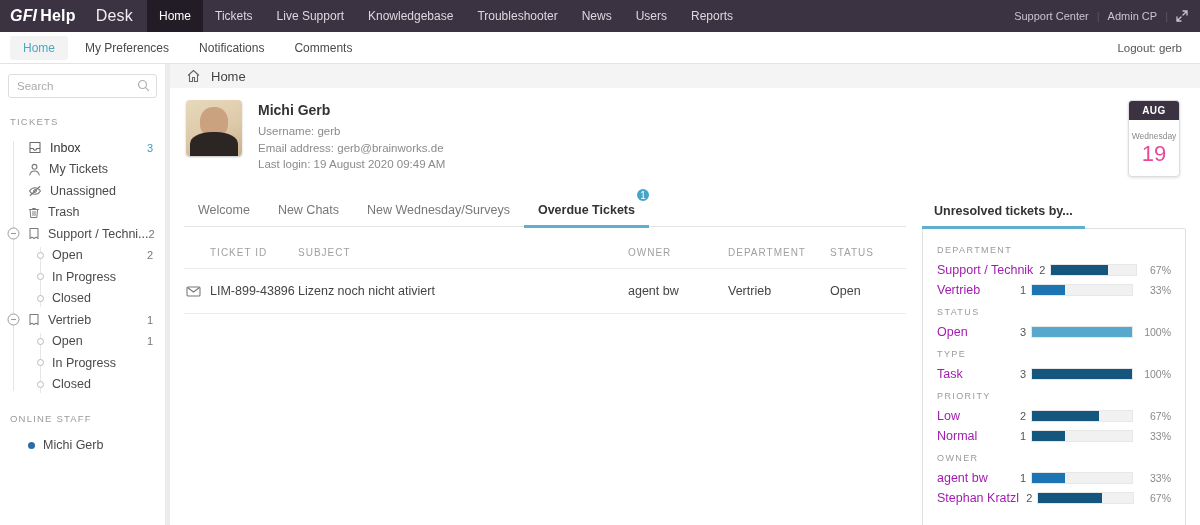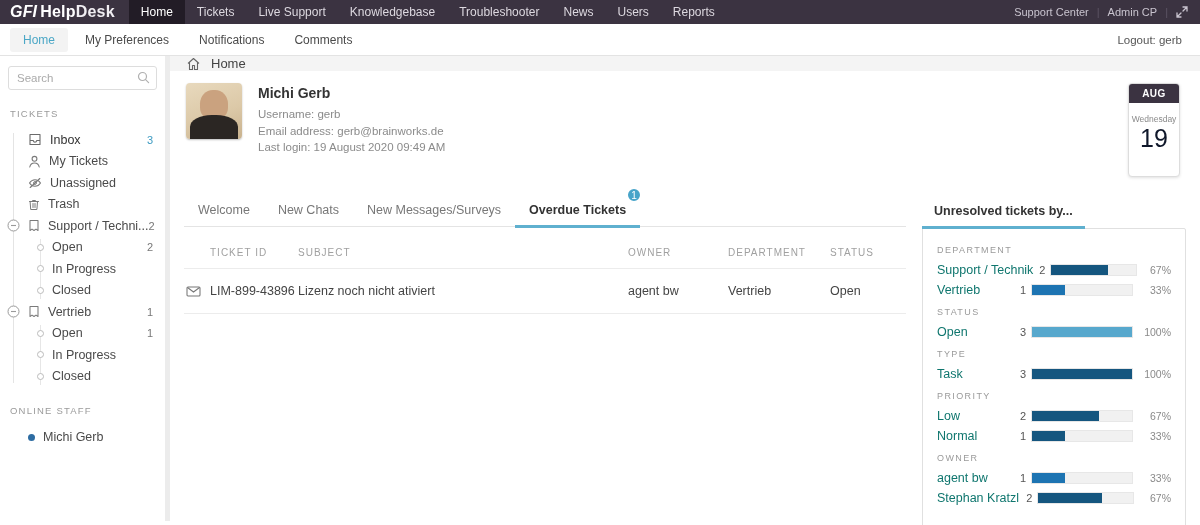--- a/index.html
+++ b/index.html
@@ -1,23 +1,23 @@
 <!DOCTYPE html>
 <html><head>
 <meta charset="utf-8">
 <style>
   * { margin:0; padding:0; box-sizing:border-box; }
   html,body { width:1200px; height:525px; overflow:hidden; font-family:"Liberation Sans", sans-serif; background:#fff; }
 
   
-  .topnav { height:24px; background:#3b3341; display:flex; align-items:stretch; color:#fff; font-size:12px; }
+  .topnav { height:32px; background:#3b3341; display:flex; align-items:stretch; color:#fff; font-size:12px; }
   .brand { display:flex; align-items:center; padding:0 14px 0 10px; font-size:16px; letter-spacing:.2px; }
   .brand .gfi { font-style:italic; font-weight:bold; margin-right:3px; }
   .brand .help { font-weight:bold; }
-  .brand .desk { font-weight:700; color:#f0eef2; }
+  .brand .desk { font-weight:400; color:#f0eef2;margin-left:20px; }
   .topnav-items { display:flex; align-items:stretch; }
   .topnav-item { display:flex; align-items:center; padding:0 12px; color:#ddd9e0; cursor:pointer; }
   .topnav-item.active { background:#221c26; color:#fff; }
   .topnav-right { margin-left:auto; display:flex; align-items:center; color:#c9c4cf; font-size:11px; }
   .topnav-right .tlink { padding:0 8px; cursor:pointer; }
   .topnav-sep { color:#5d5566; }
   .expand-ic { padding:0 12px 0 8px; cursor:pointer; display:flex; align-items:center; }
 
   
   .subnav { height:32px; background:#fff; border-bottom:1px solid #e3e3e3; display:flex; align-items:center; font-size:12px; color:#4a4a4a; padding:0 10px; }
@@ -58,21 +58,21 @@
   .profile-row { display:flex; align-items:flex-start; padding:4px 2px 0 2px; }
   .avatar { width:56px; height:56px; border-radius:4px; overflow:hidden; position:relative; background:linear-gradient(160deg,#e8d9bd 0%,#dcc9a8 55%,#c9b28e 100%); box-shadow:0 1px 2px rgba(0,0,0,.25); }
   .avatar .head { position:absolute; left:14px; top:7px; width:28px; height:30px; border-radius:46% 46% 42% 42%; background:#caa27f; }
   .avatar .body { position:absolute; left:4px; top:32px; width:48px; height:26px; border-radius:45% 45% 0 0; background:#2b2623; }
   .profile-info { margin-left:16px; padding-top:2px; }
   .profile-name { font-size:14px; font-weight:bold; color:#333; margin-bottom:5px; }
   .profile-line { font-size:11.5px; color:#8b8b8b; line-height:1.45; }
   .cal { margin-left:auto; margin-right:4px; width:52px; border:1px solid #ddd; border-radius:4px; box-shadow:0 1px 3px rgba(0,0,0,.12); overflow:hidden; text-align:center; background:#fff; }
   .cal-month { background:#3b3341; color:#fff; font-size:10px; font-weight:bold; letter-spacing:.5px; padding:4px 0; }
   .cal-weekday { font-size:8.5px; color:#8a8a8a; padding-top:11px; }
-  .cal-day { font-size:25px; color:#0f172a; padding:0 0 23px 0; }
+  .cal-day { font-size:22px; color:#ec4899; padding:0 0 9px 0; }
 
   .columns { display:flex; margin-top:18px; }
   .left-col { flex:1; min-width:0; margin-right:16px; }
   .right-col { width:264px; min-width:264px; }
 
   
   .tabs { display:flex; border-bottom:1px solid #e4e4e4; }
   .tab { font-size:12.5px; color:#777; padding:8px 14px 9px 14px; position:relative; cursor:pointer; white-space:nowrap; }
   .tab.active { color:#333; font-weight:bold; border-bottom:3px solid #5fb0cf; margin-bottom:-2px; padding-bottom:8px; }
   .tab-badge { position:absolute; top:-8px; right:-2px; width:16px; height:16px; background:#47a4c9; color:#fff; border-radius:50%; font-size:10px; font-weight:normal; display:flex; align-items:center; justify-content:center; border:2px solid #fff; }
@@ -91,21 +91,21 @@
   .c-owner { width:100px; }
   .c-dept { width:102px; }
   .c-status { width:76px; }
 
   
   .panel-tab { display:inline-block; font-size:12.5px; font-weight:bold; color:#333; padding:8px 12px 8px 12px; border-bottom:3px solid #5fb0cf; position:relative; top:1px; cursor:pointer; }
   .panel-card { border:1px solid #e0e0e0; border-radius:0 2px 2px 2px; background:#fff; padding:14px 14px 18px 14px; min-height:268px; }
   .sec-label { font-size:9px; letter-spacing:1.4px; color:#9a9a9a; margin:10px 0 7px 0; }
   .sec-label:first-child { margin-top:2px; }
   .bar-row { display:flex; align-items:center; height:15px; margin-bottom:5px; }
-  .bar-name { flex:1; font-size:12.5px; color:#0f766e; white-space:nowrap; }
+  .bar-name { flex:1; font-size:12.5px; color:#a21caf; white-space:nowrap; }
   .bar-count { width:14px; text-align:right; font-size:11px; color:#555; margin-right:5px; }
   .bar-track { width:102px; height:12px; background:#f1f1f1; border:1px solid #e7e7e7; margin-right:8px; }
   .bar-fill { height:100%; }
   .bar-pct { width:30px; text-align:right; font-size:10.5px; color:#8a8a8a; }
 
   svg { display:block; }
 </style>
 </head>
 <body>
 
@@ -301,21 +301,21 @@
           <div class="cal-day">19</div>
         </div>
       </div>
 
       <div class="columns">
 
         <div class="left-col">
           <div class="tabs">
             <div class="tab">Welcome</div>
             <div class="tab">New Chats</div>
-            <div class="tab">New Messages/Surveys</div>
+            <div class="tab">New Wednesday/Surveys</div>
             <div class="tab active">
               <span>Overdue Tickets</span>
               <span class="tab-badge">1</span>
             </div>
           </div>
 
 
           <div class="ttable">
             <div class="trow headrow">
               <div class="c-ic"></div>

